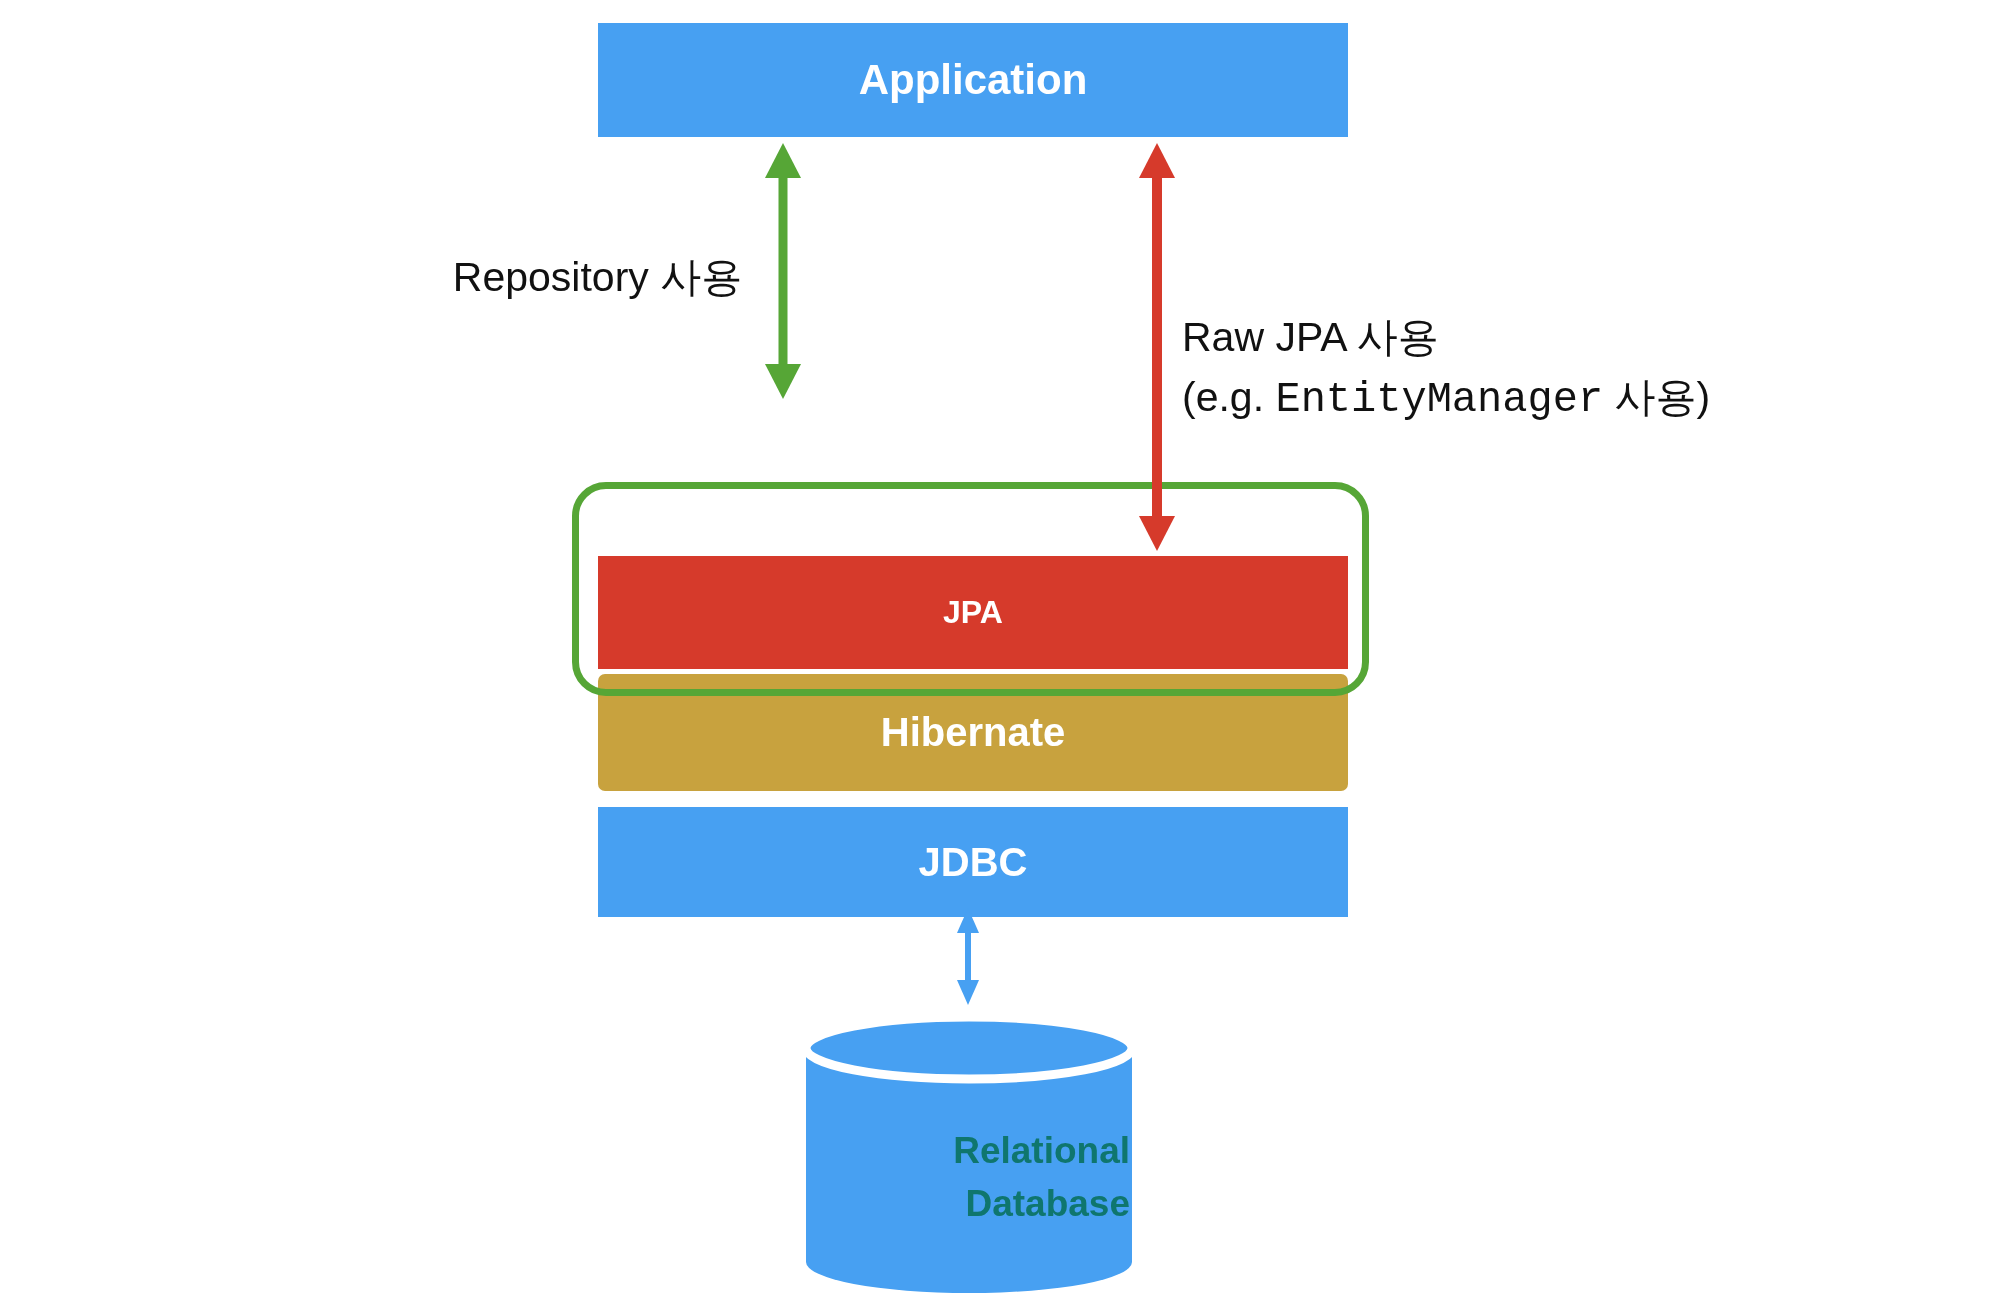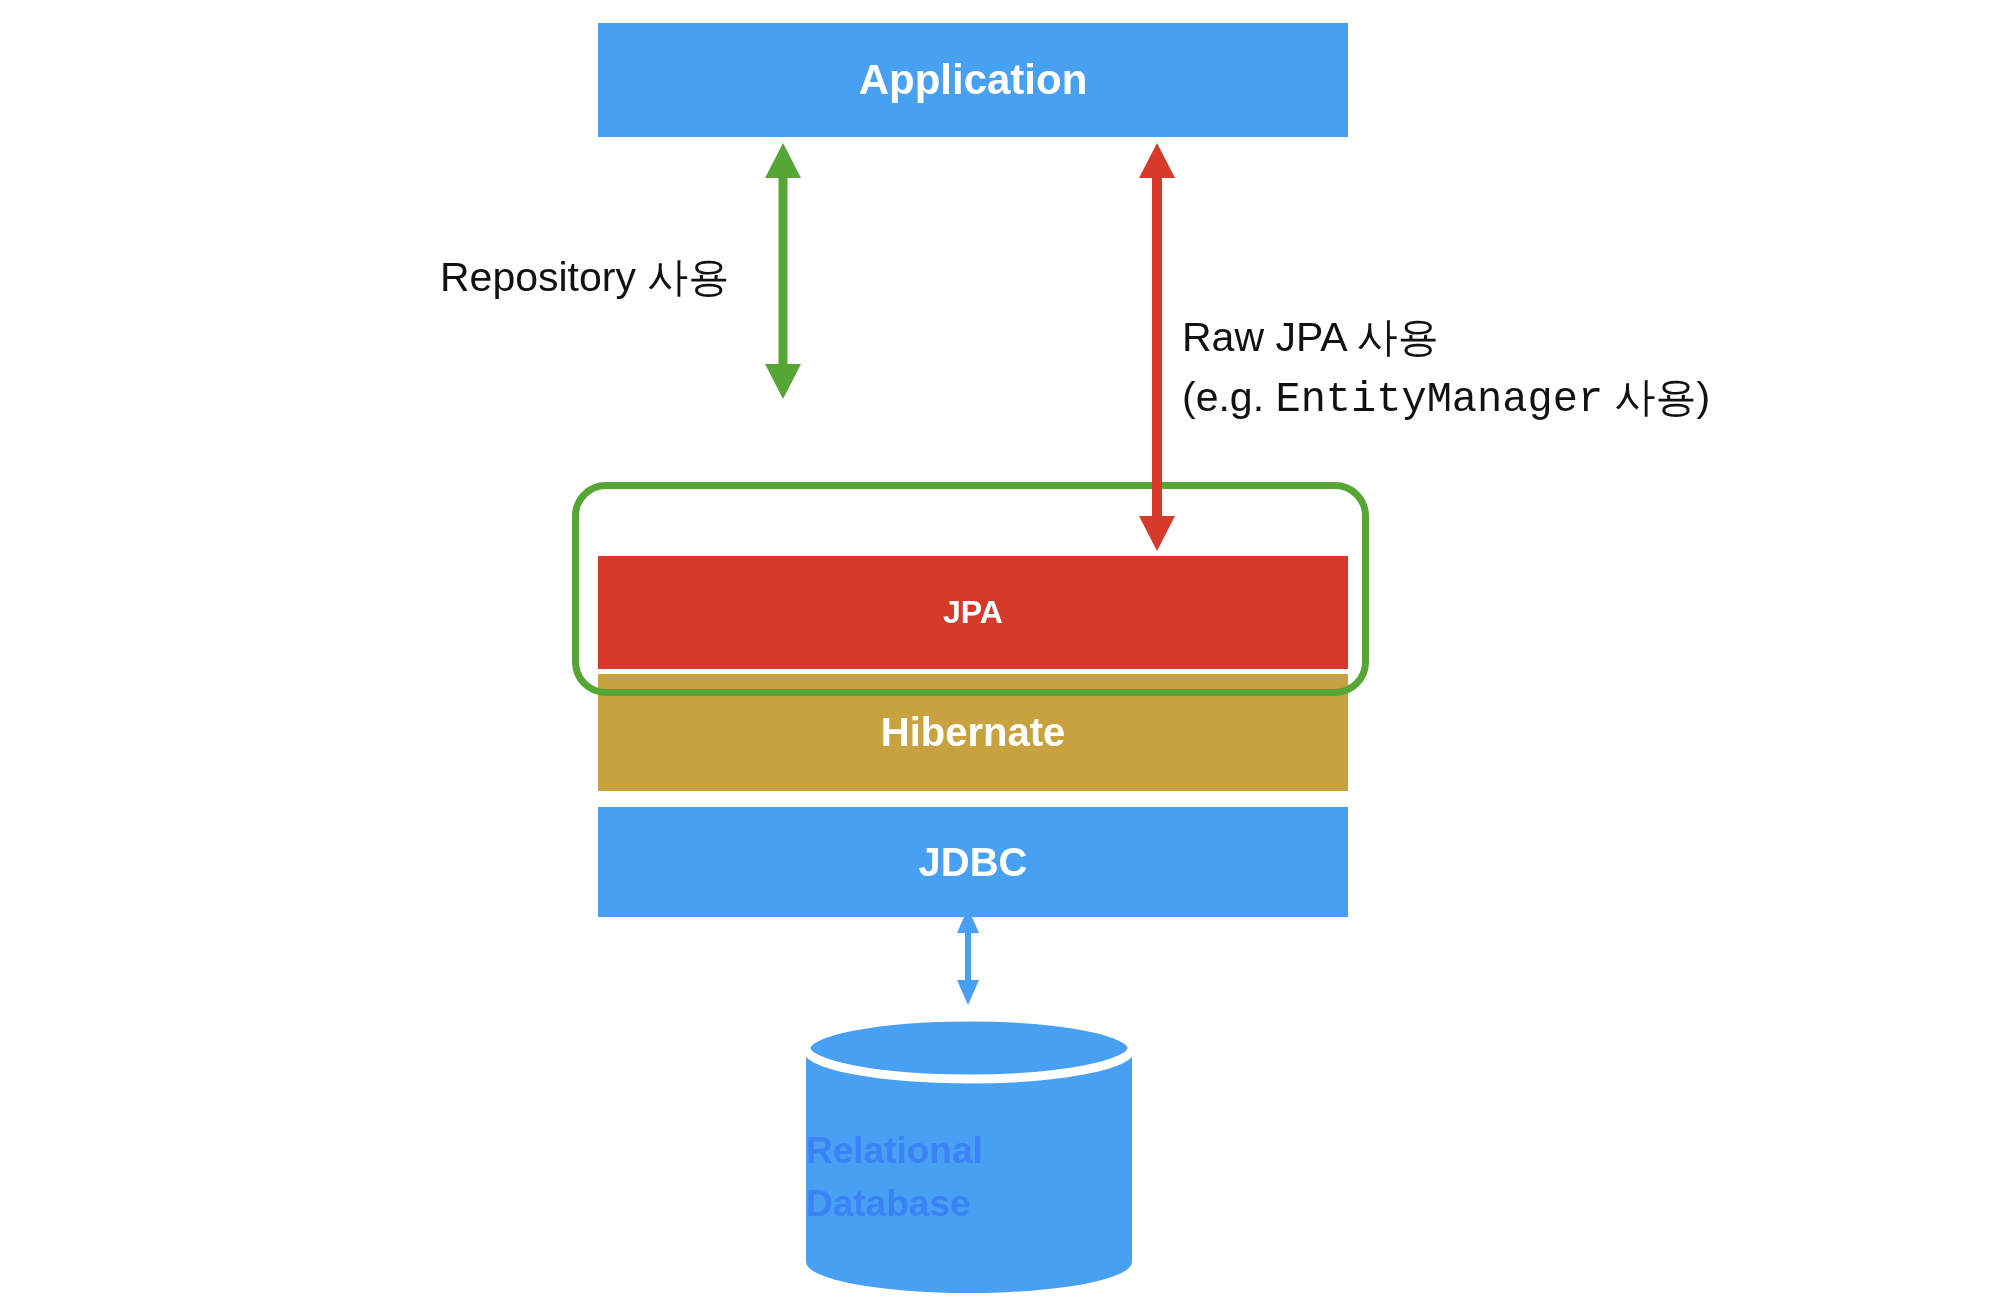--- a/index.html
+++ b/index.html
@@ -62,39 +62,39 @@
     position: absolute;
     color: #111111;
     font-size: 41px;
     line-height: 60px;
     z-index: 1;
     white-space: nowrap;
   }
   .ann-repository {
     left: 440px; top: 247px;
     width: 315px;
-    text-align: left;
+    text-align: center;
   }
   .ann-rawjpa {
     left: 1182px; top: 290px;
     text-align: left;
     margin-top: 17px;
   }
   .ann-rawjpa .code {
     font-family: "Liberation Mono", "DejaVu Sans Mono", monospace;
     font-size: 42px;
   }
 
   
   .db-label {
     position: absolute;
     left: 806px; top: 1124px;
     width: 324px;
-    text-align: left;
-    color: #3b82f6;
+    text-align: right;
+    color: #0f766e;
     font-weight: 600;
     font-size: 37px;
     line-height: 53px;
     z-index: 5;
   }
 </style>
 </head>
 <body>
 
 <div class="stage">
@@ -110,21 +110,21 @@
     <span class="bl" style="display:block"><span>(e.g. </span><span class="code">EntityManager</span><span> 사용)</span></span>
   </div>
 
   <div class="jpa-outline" style="border-color: rgb(86, 166, 54);"></div>
 
 
   <div class="box box-jpa" style="background-color: rgb(214, 58, 43);">
     <span class="bl">JPA</span>
   </div>
 
-  <div class="box box-hibernate" style="background-color: rgb(200, 162, 62);">
+  <div class="box box-hibernate" style="background-color: rgb(200, 162, 62); border-radius: 7px;">
     <span class="bl">Hibernate</span>
   </div>
 
   <div class="box box-jdbc" style="background-color: rgb(71, 160, 242); margin-top: 10px;">
     <span class="bl">JDBC</span>
   </div>
 
   <svg class="overlay" viewBox="0 0 1992 1312" xmlns="http://www.w3.org/2000/svg">
 
     <g>

